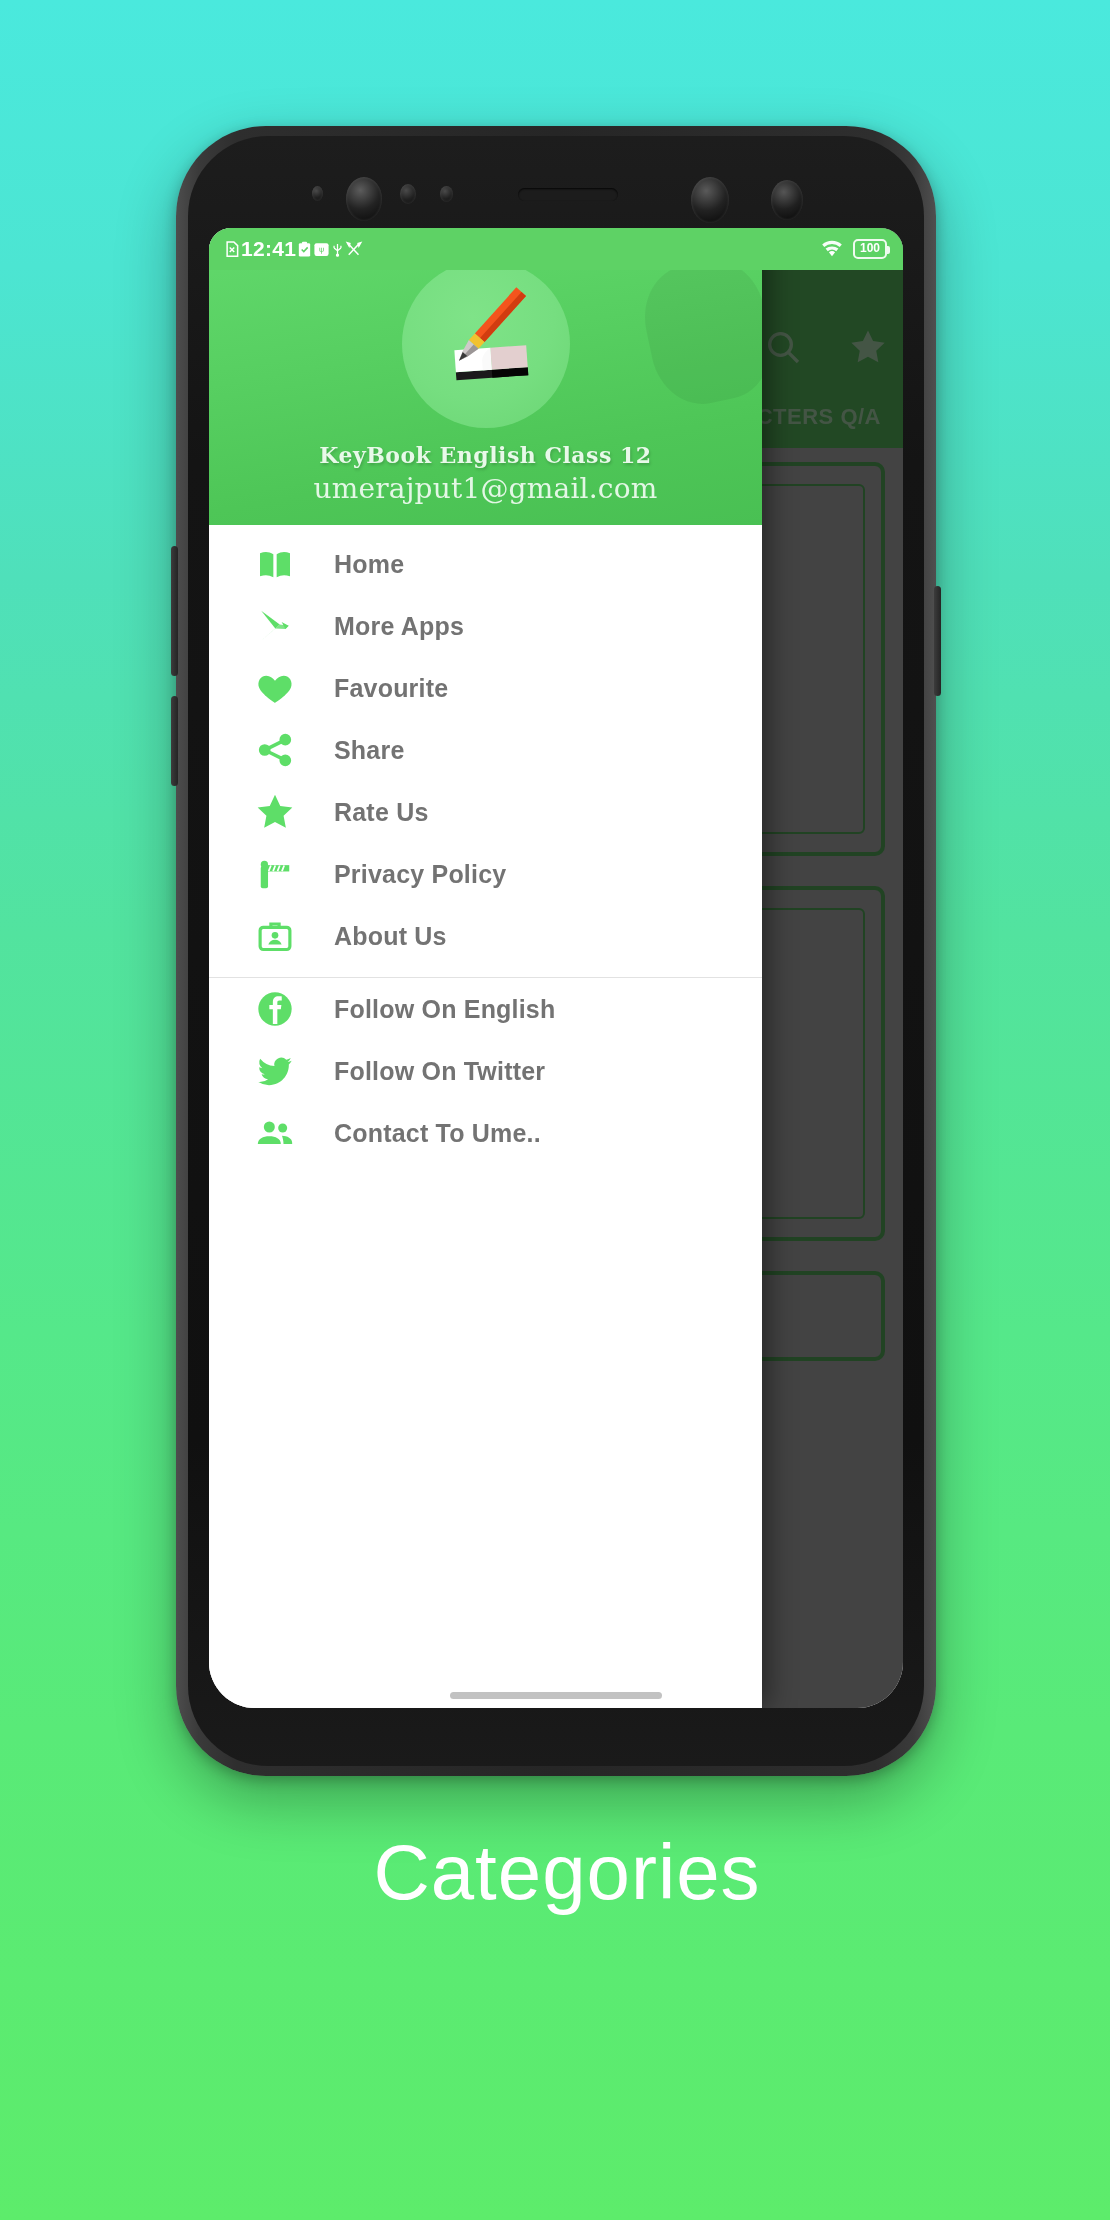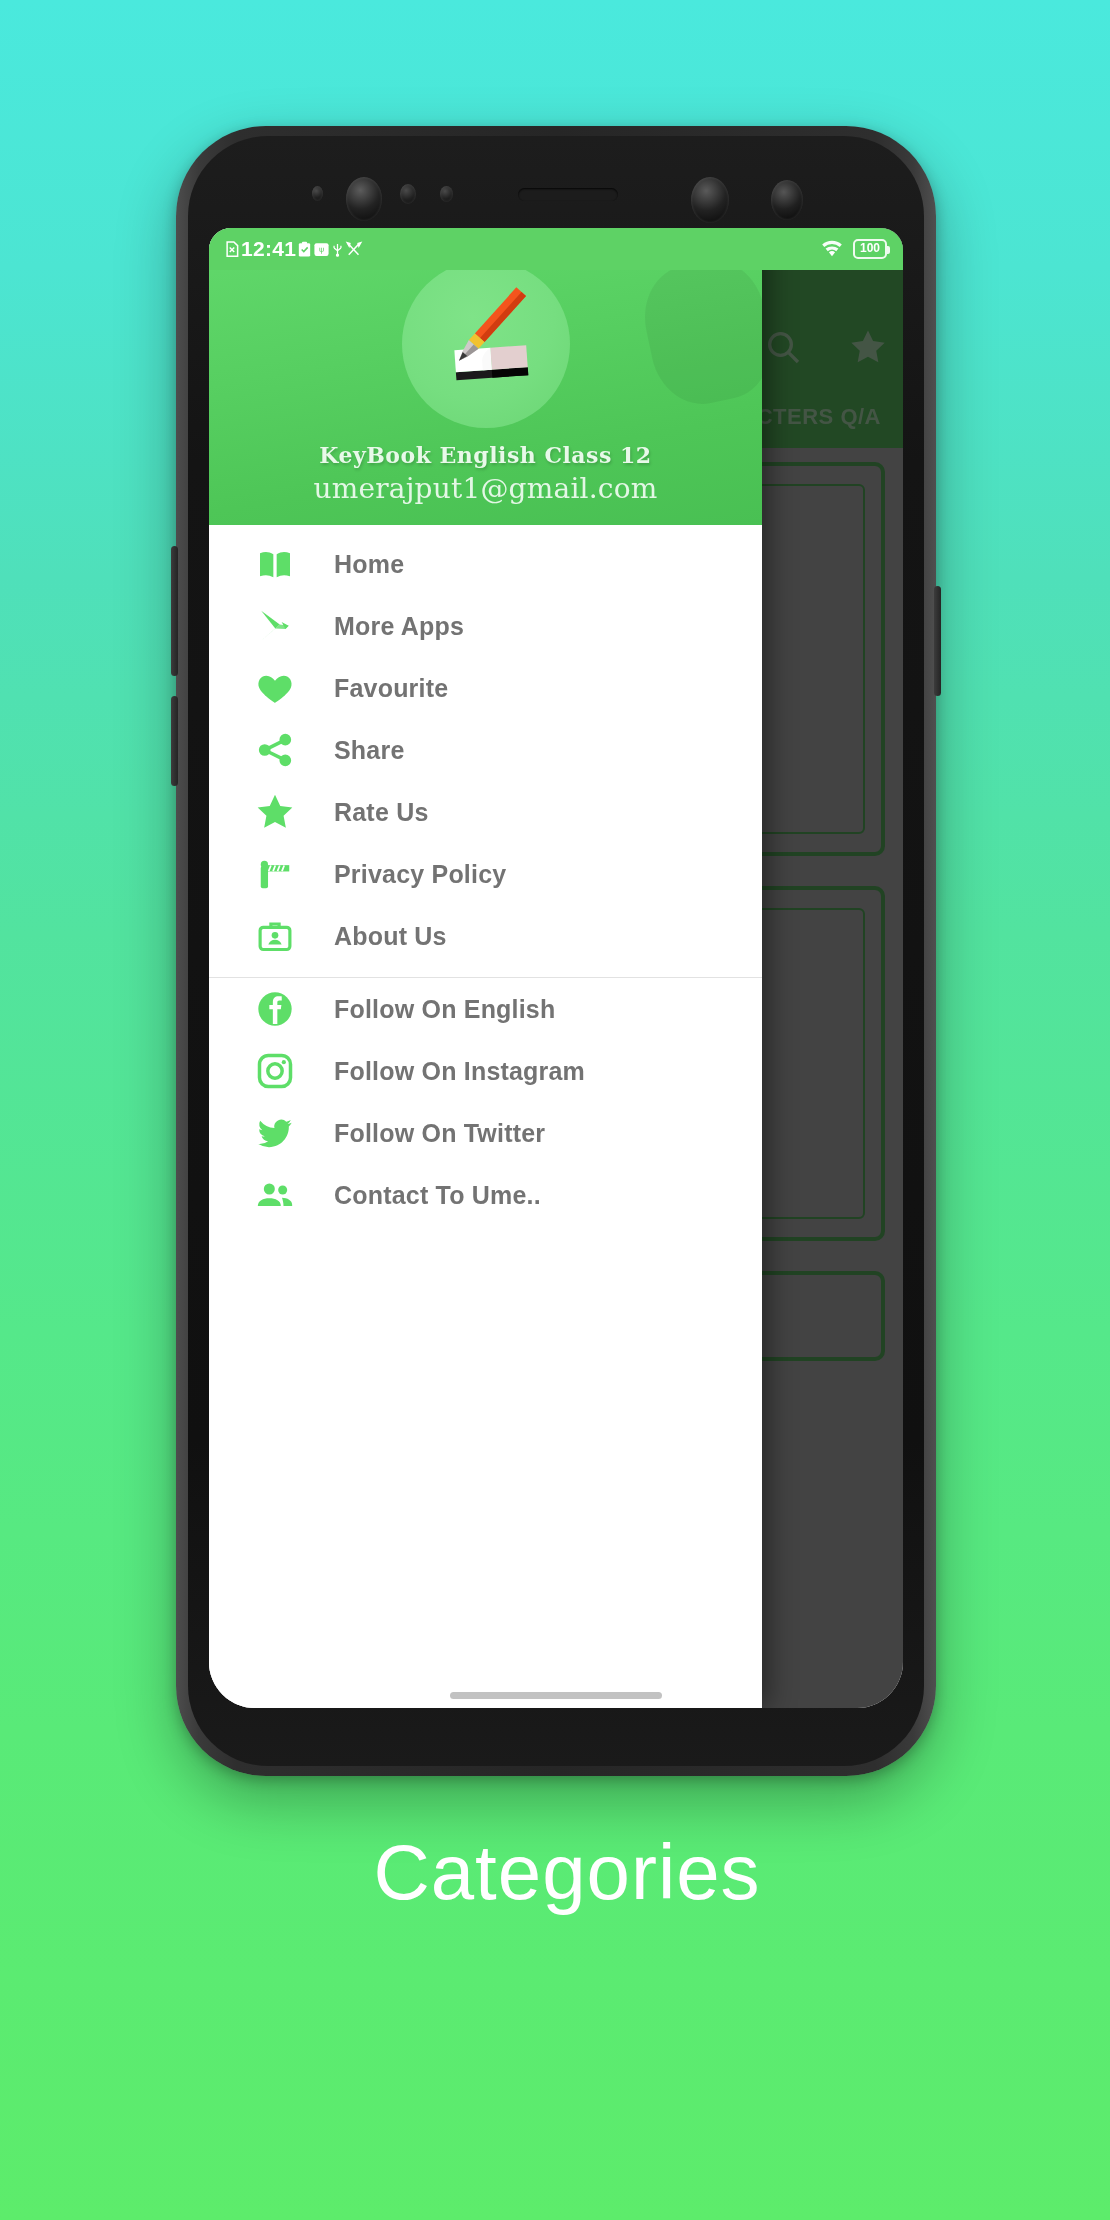--- a/index.html
+++ b/index.html
@@ -321,30 +321,20 @@
           <div class="nav-item">
             <span class="nav-ic">
               <svg width="40" height="40" viewBox="0 0 24 24">
                 <circle cx="12" cy="12" r="10" fill="#5ede68"></circle>
                 <path d="M13.4 12.2h2.1l.33-2.6h-2.43V8.1c0-.75.2-1.26 1.28-1.26h1.37V4.5c-.24-.03-1.05-.1-2-.1-1.98 0-3.34 1.2-3.34 3.42V9.6H8.6v2.6h2.11V21h2.69z" fill="#ffffff"></path>
               </svg>
             </span>
             <span class="nav-label">Follow On English</span>
           </div>
 
-          <div class="nav-item">
-            <span class="nav-ic">
-              <svg width="40" height="40" viewBox="0 0 24 24" fill="none" stroke="#5ede68" stroke-width="2.1">
-                <rect x="2.7" y="2.7" width="18.6" height="18.6" rx="5.3"></rect>
-                <circle cx="12" cy="12" r="4.3"></circle>
-                <circle cx="17.3" cy="6.7" r="1.25" fill="#5ede68" stroke="none"></circle>
-              </svg>
-            </span>
-            <span class="nav-label">Follow On Instagram</span>
-          </div>
 
           <div class="nav-item">
             <span class="nav-ic">
               <svg width="40" height="40" viewBox="0 0 24 24" fill="#5ede68">
                 <path d="M22 5.9c-.75.33-1.55.56-2.4.66a4.2 4.2 0 0 0 1.84-2.3 8.4 8.4 0 0 1-2.65 1.01 4.18 4.18 0 0 0-7.12 3.8A11.85 11.85 0 0 1 3.1 4.7a4.18 4.18 0 0 0 1.29 5.58c-.68-.02-1.32-.21-1.88-.52v.05a4.18 4.18 0 0 0 3.35 4.1c-.62.17-1.28.2-1.9.07a4.19 4.19 0 0 0 3.9 2.9A8.39 8.39 0 0 1 2 18.6a11.83 11.83 0 0 0 6.4 1.88c7.69 0 11.9-6.37 11.9-11.9l-.01-.54A8.5 8.5 0 0 0 22 5.9z"></path>
               </svg>
             </span>
             <span class="nav-label">Follow On Twitter</span>
           </div>
 

